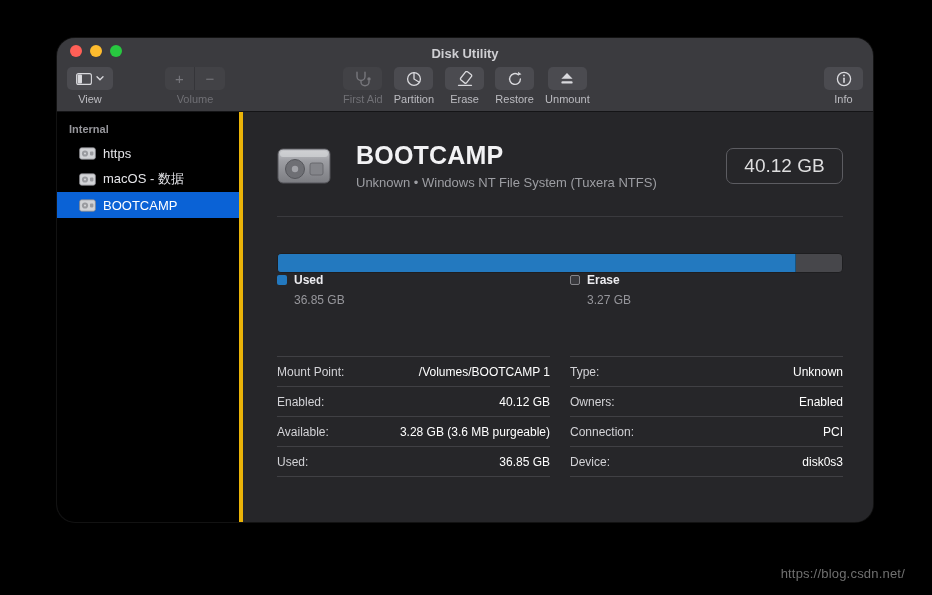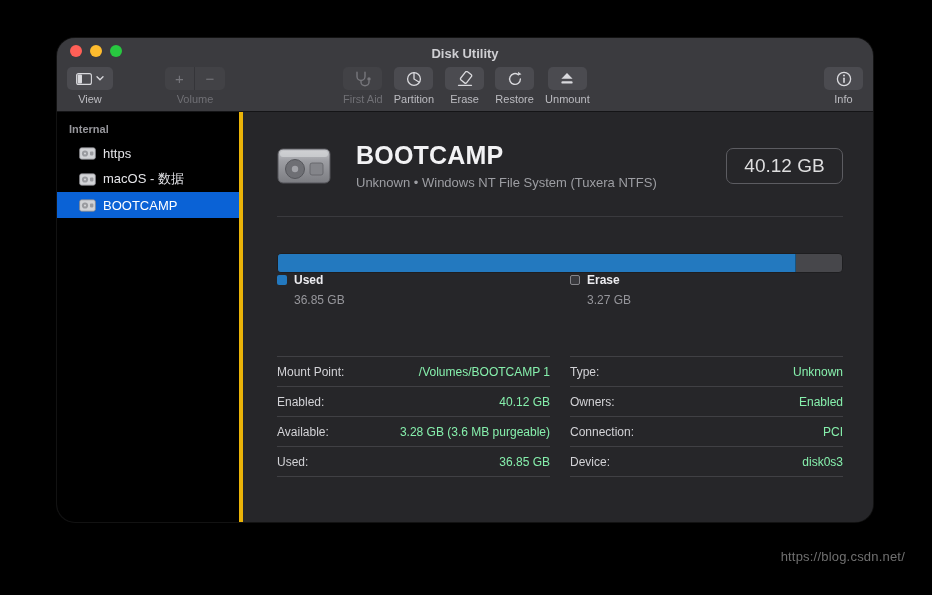--- a/index.html
+++ b/index.html
@@ -80,23 +80,23 @@
   .swatch { width:10px; height:10px; border-radius:2px; flex:0 0 auto; }
   .swatch-used { background:var(--bar-used,#2379bf); }
   .swatch-free { background:#39393d; border:1px solid #85858a; }
   .legend-label { font-size:12px; font-weight:700; color:#ececf0; }
   .legend-value { margin-top:6px; margin-left:17px; font-size:12px; color:#96969b; }
 
   .details { margin-top:49px; display:flex; gap:20px; }
   .details-col { flex:1; border-top:1px solid #404044; }
   .detail-row { height:30px; display:flex; align-items:center; justify-content:space-between; border-bottom:1px solid #404044; font-size:12px; }
   .detail-label { color:#d2d2d6; }
-  .detail-value { color:#86efac; text-align:center; }
-
-  .watermark { position:absolute; right:27px; bottom:31px; font-size:13px; color:#707070; letter-spacing:0.2px; }
+  .detail-value { color:#ffffff; text-align:center; }
+
+  .watermark { position:absolute; right:27px; bottom:14px; font-size:13px; color:#707070; letter-spacing:0.2px; }
 </style>
 </head>
 <body>
 
 <div class="stage">
   <div class="window">
 
     <div class="header">
       <div class="titlebar">
         <div class="traffic">

